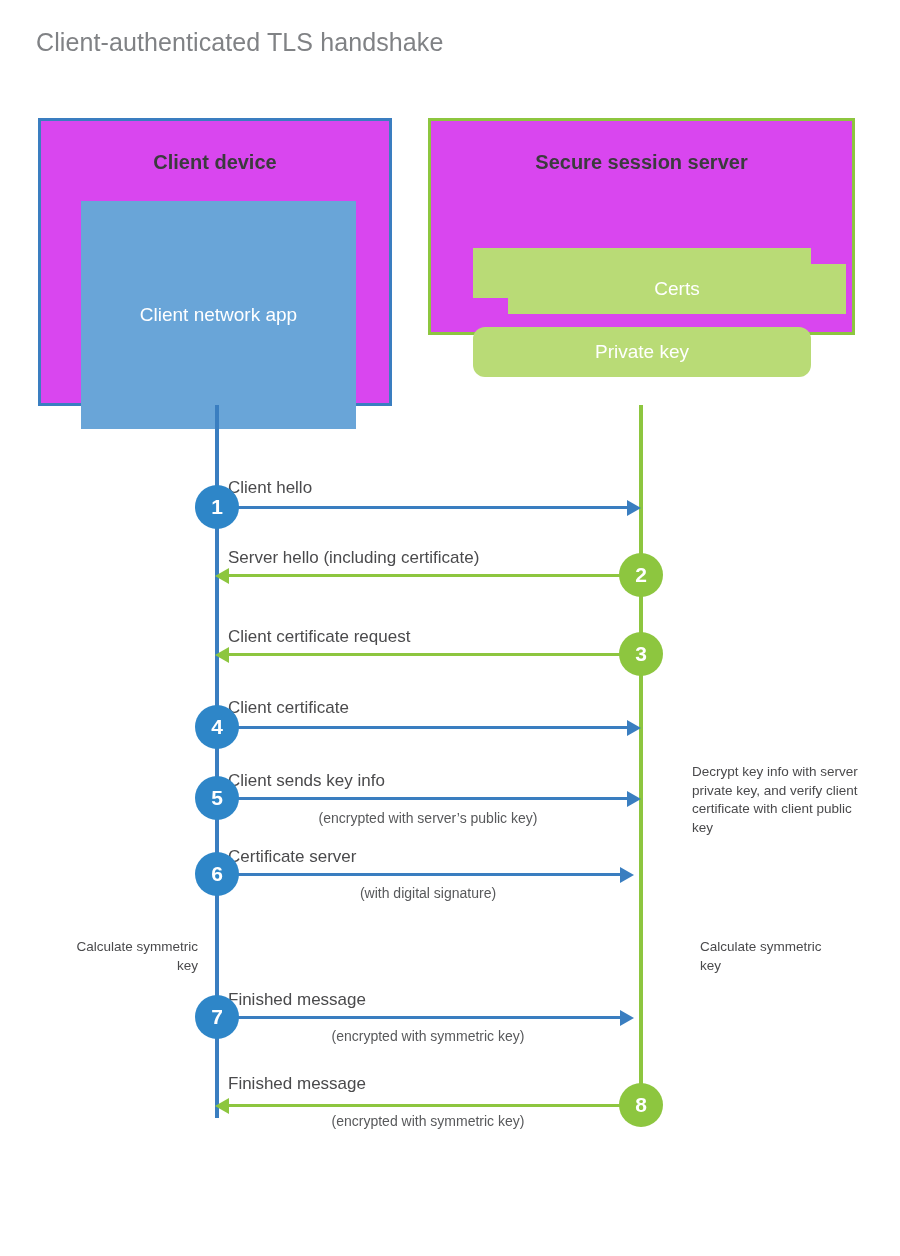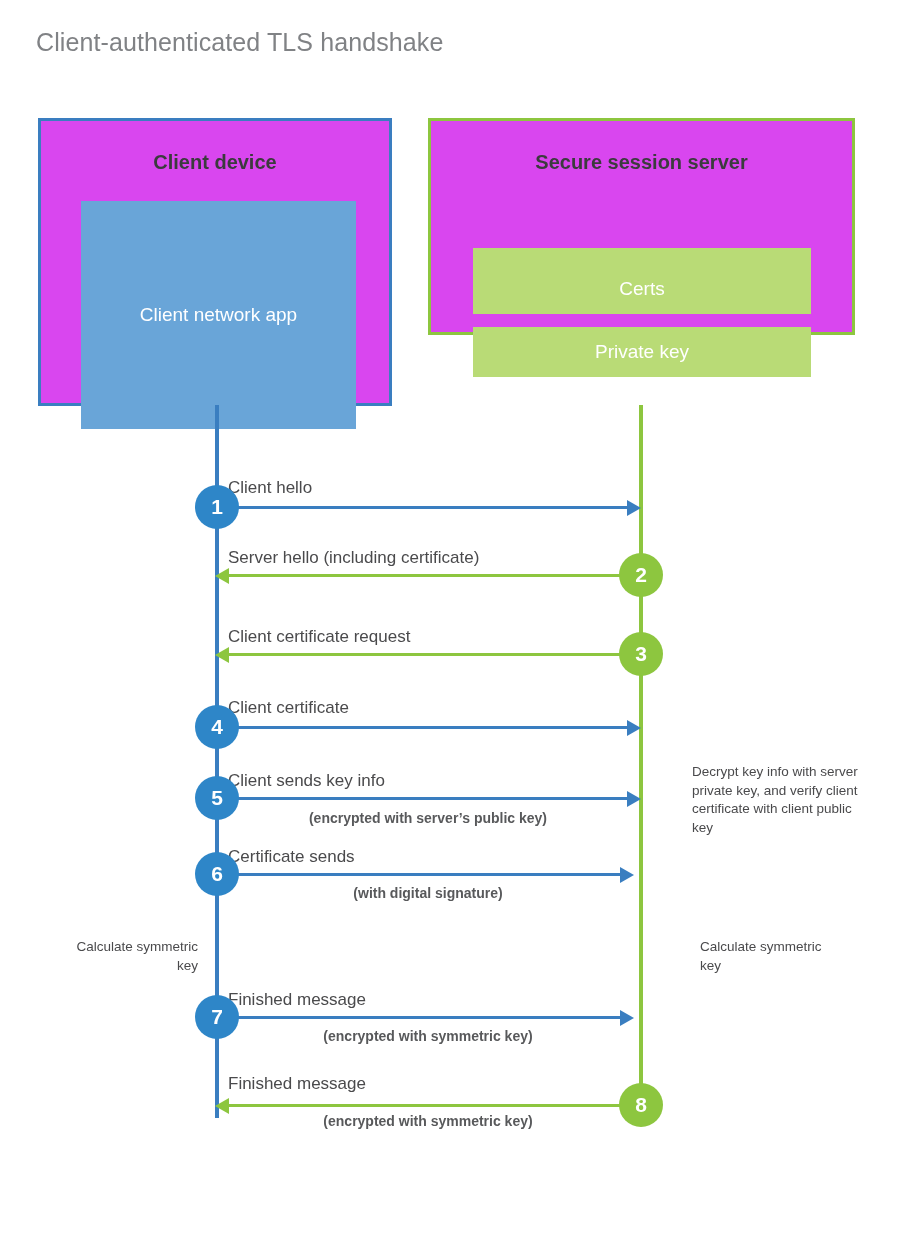--- a/index.html
+++ b/index.html
@@ -83,22 +83,22 @@
     height: 228px;
     background: #69a5d8;
   }
   .inner-block.server-bar {
     left: 42px;
     width: 338px;
     height: 50px;
     background: #b9db76;
   }
   .inner-block.server-bar.b0 { top: 80px; margin-top: 47px; }
-  .inner-block.server-bar.b1 { top: 143px; }
-  .inner-block.server-bar.b2 { top: 206px; }
+  .inner-block.server-bar.b1 { top: 143px; margin-left: 35px; }
+  .inner-block.server-bar.b2 { top: 206px; border-radius: 12px; }
 
   
   .lifeline {
     position: absolute;
     width: 4px;
   }
   .lifeline.client-life {
     left: 215px;
     top: 405px;
     height: 713px;
@@ -156,21 +156,20 @@
     font-size: 17px;
     color: #4a4a4c;
     white-space: nowrap;
   }
   .msg-sublabel {
     position: absolute;
     text-align: center;
     font-size: 14px;
     color: #58595b;
     white-space: nowrap;
-    font-weight: bold;
   }
 
   
   .side-note {
     position: absolute;
     font-size: 13.5px;
     line-height: 1.38;
     color: #4a4a4c;
   }
   .side-note.left-note  { text-align: right; }
@@ -217,21 +216,21 @@
   <div class="msg-line to-right" style="left:217px; top:726px; width:410px;"></div>
   <div class="arrow-head right" style="left:627px; top:719.5px;"></div>
   <div class="step-badge blue" style="left:195px; top:705px;">4</div>
 
   <div class="msg-label" style="left:228px; top:771px; width:400px;">Client sends key info</div>
   <div class="msg-line to-right" style="left:217px; top:797px; width:410px;"></div>
   <div class="arrow-head right" style="left:627px; top:790.5px;"></div>
   <div class="step-badge blue" style="left:195px; top:776px;">5</div>
   <div class="msg-sublabel" style="left:228px; top:810px; width:400px;">(encrypted with server’s public key)</div>
 
-  <div class="msg-label" style="left:228px; top:847px; width:400px;">Certificate sends</div>
+  <div class="msg-label" style="left:228px; top:847px; width:400px;">Certificate server</div>
   <div class="msg-line to-right" style="left:217px; top:873px; width:403px;"></div>
   <div class="arrow-head right" style="left:620px; top:866.5px;"></div>
   <div class="step-badge blue" style="left:195px; top:852px;">6</div>
   <div class="msg-sublabel" style="left:228px; top:885px; width:400px;">(with digital signature)</div>
 
   <div class="side-note right-note" style="left:668px; top:763px; width:180px;">Decrypt key info with server private key, and verify client certificate with client public key</div>
 
   <div class="side-note left-note" style="left:58px; top:938px; width:140px;">Calculate symmetric key</div>
   <div class="side-note right-note" style="left:676px; top:938px; width:140px;">Calculate symmetric key</div>
 

